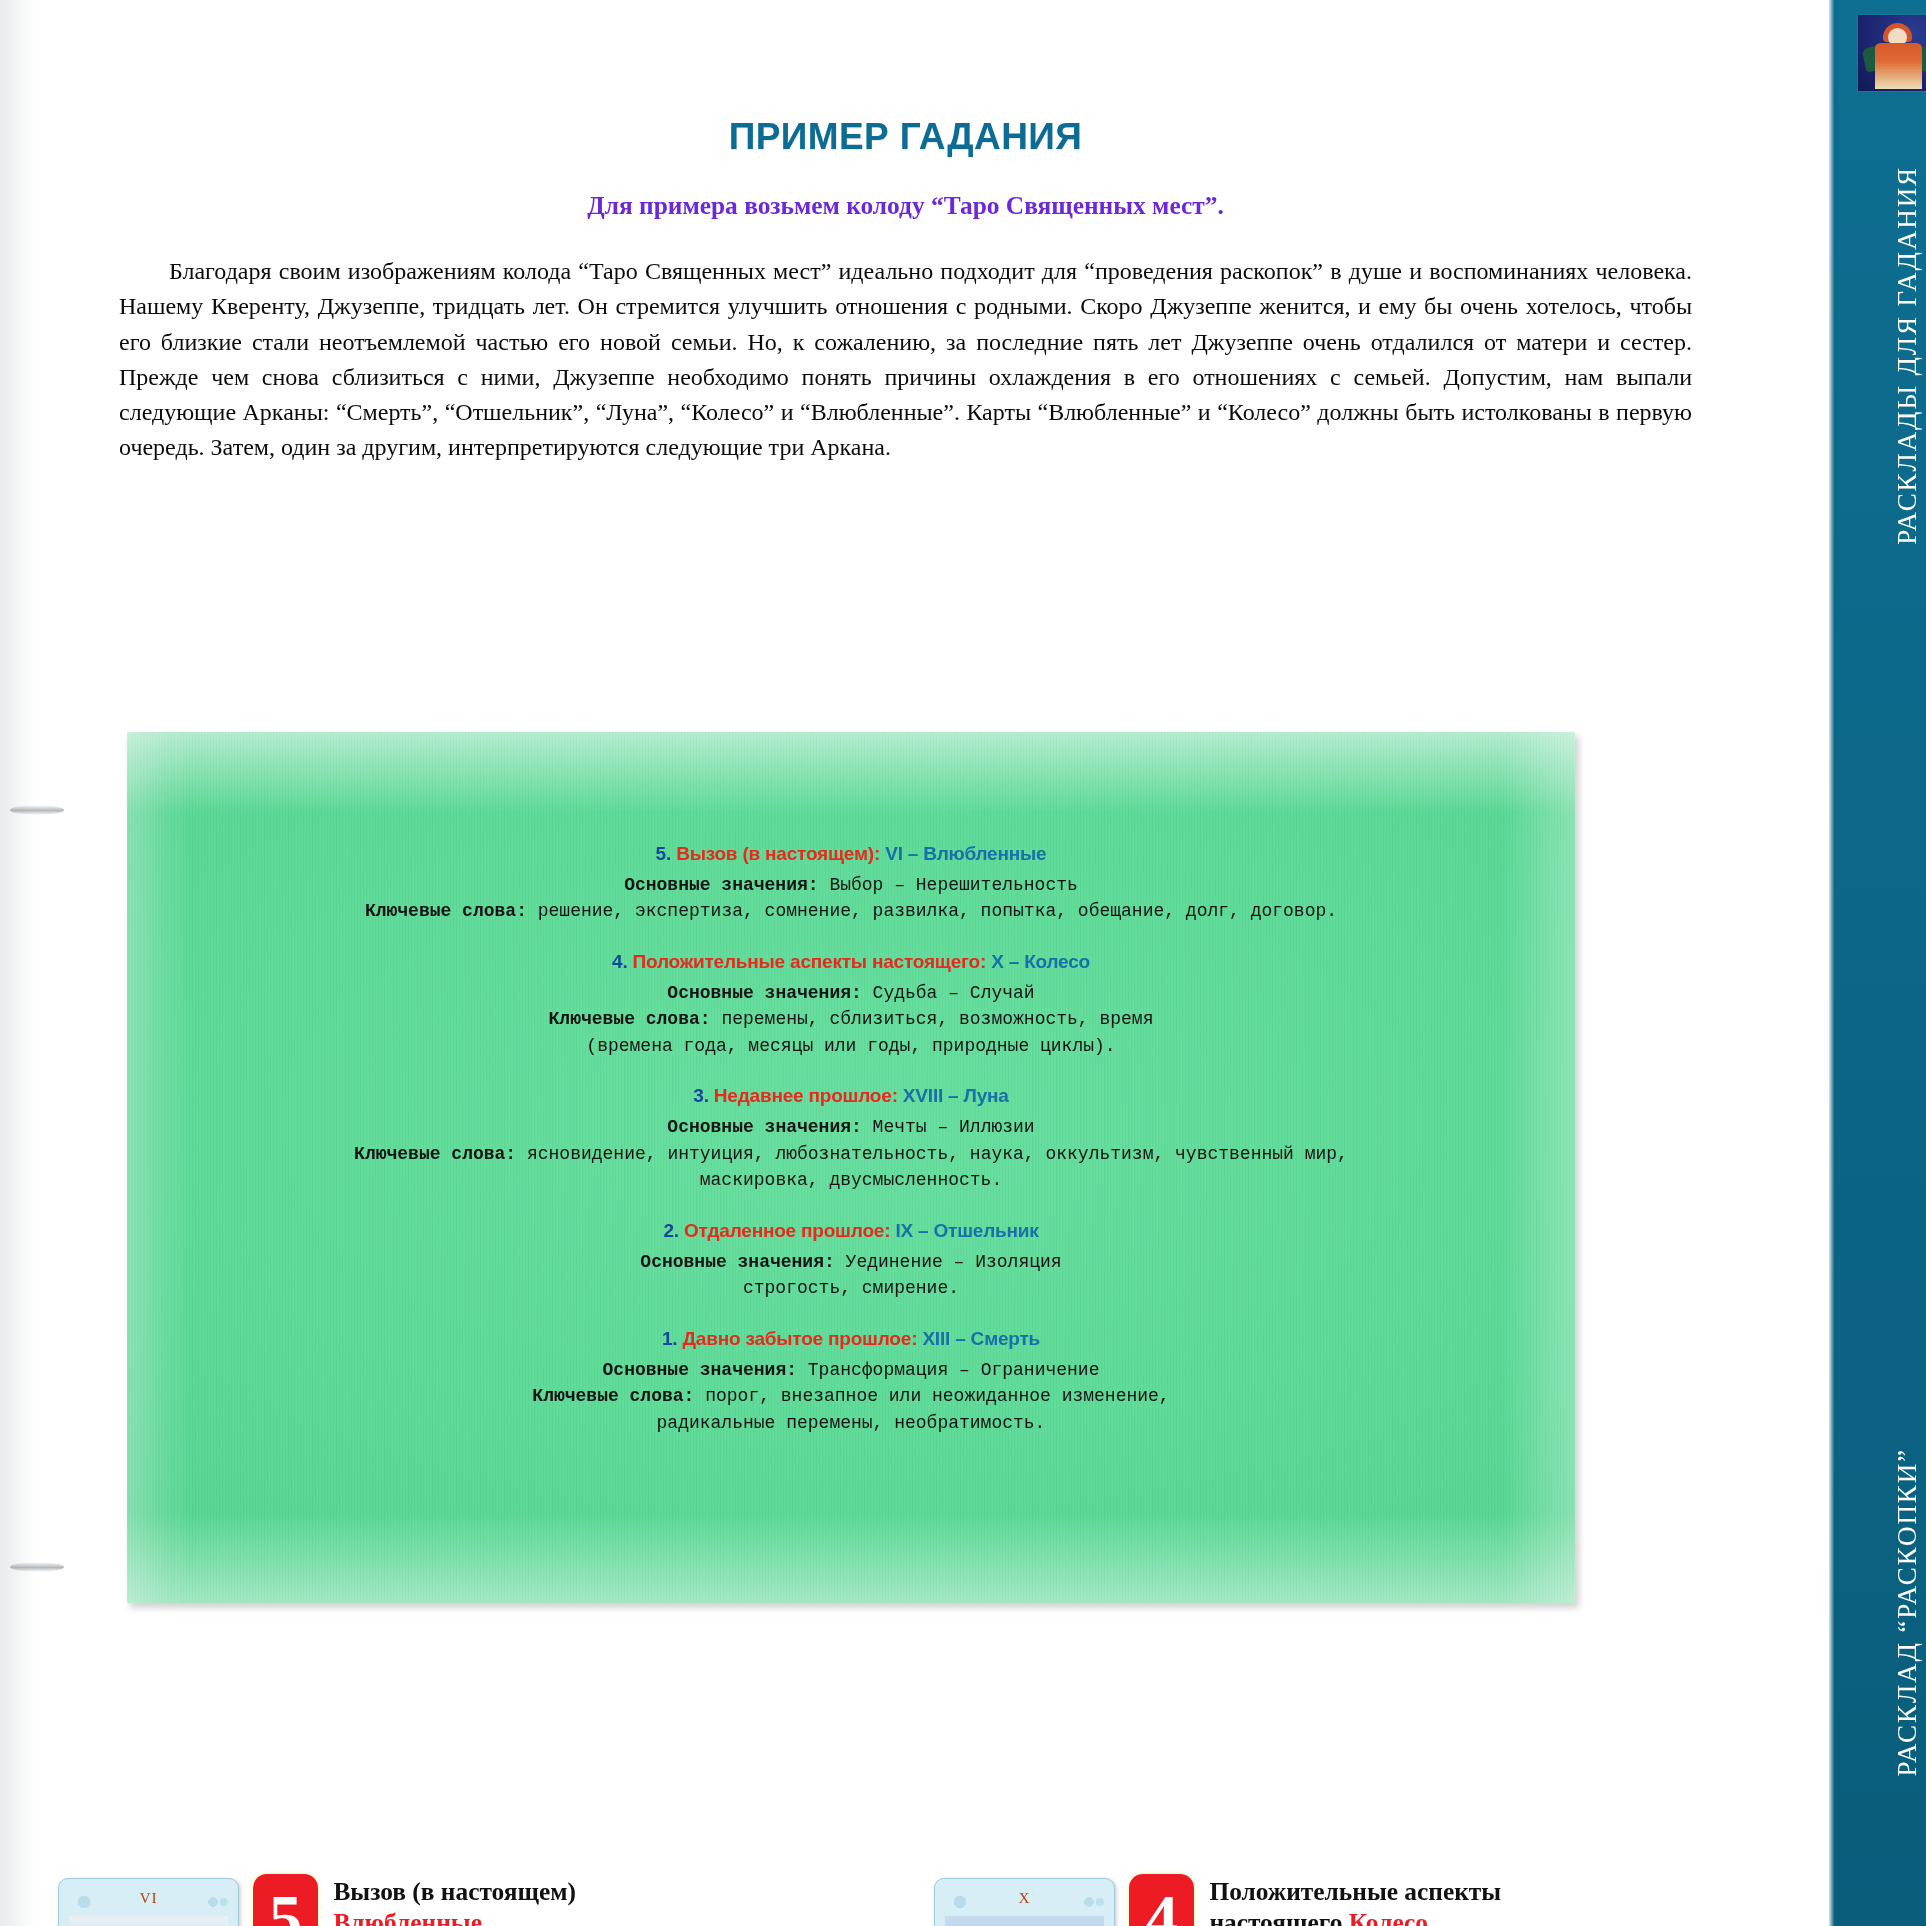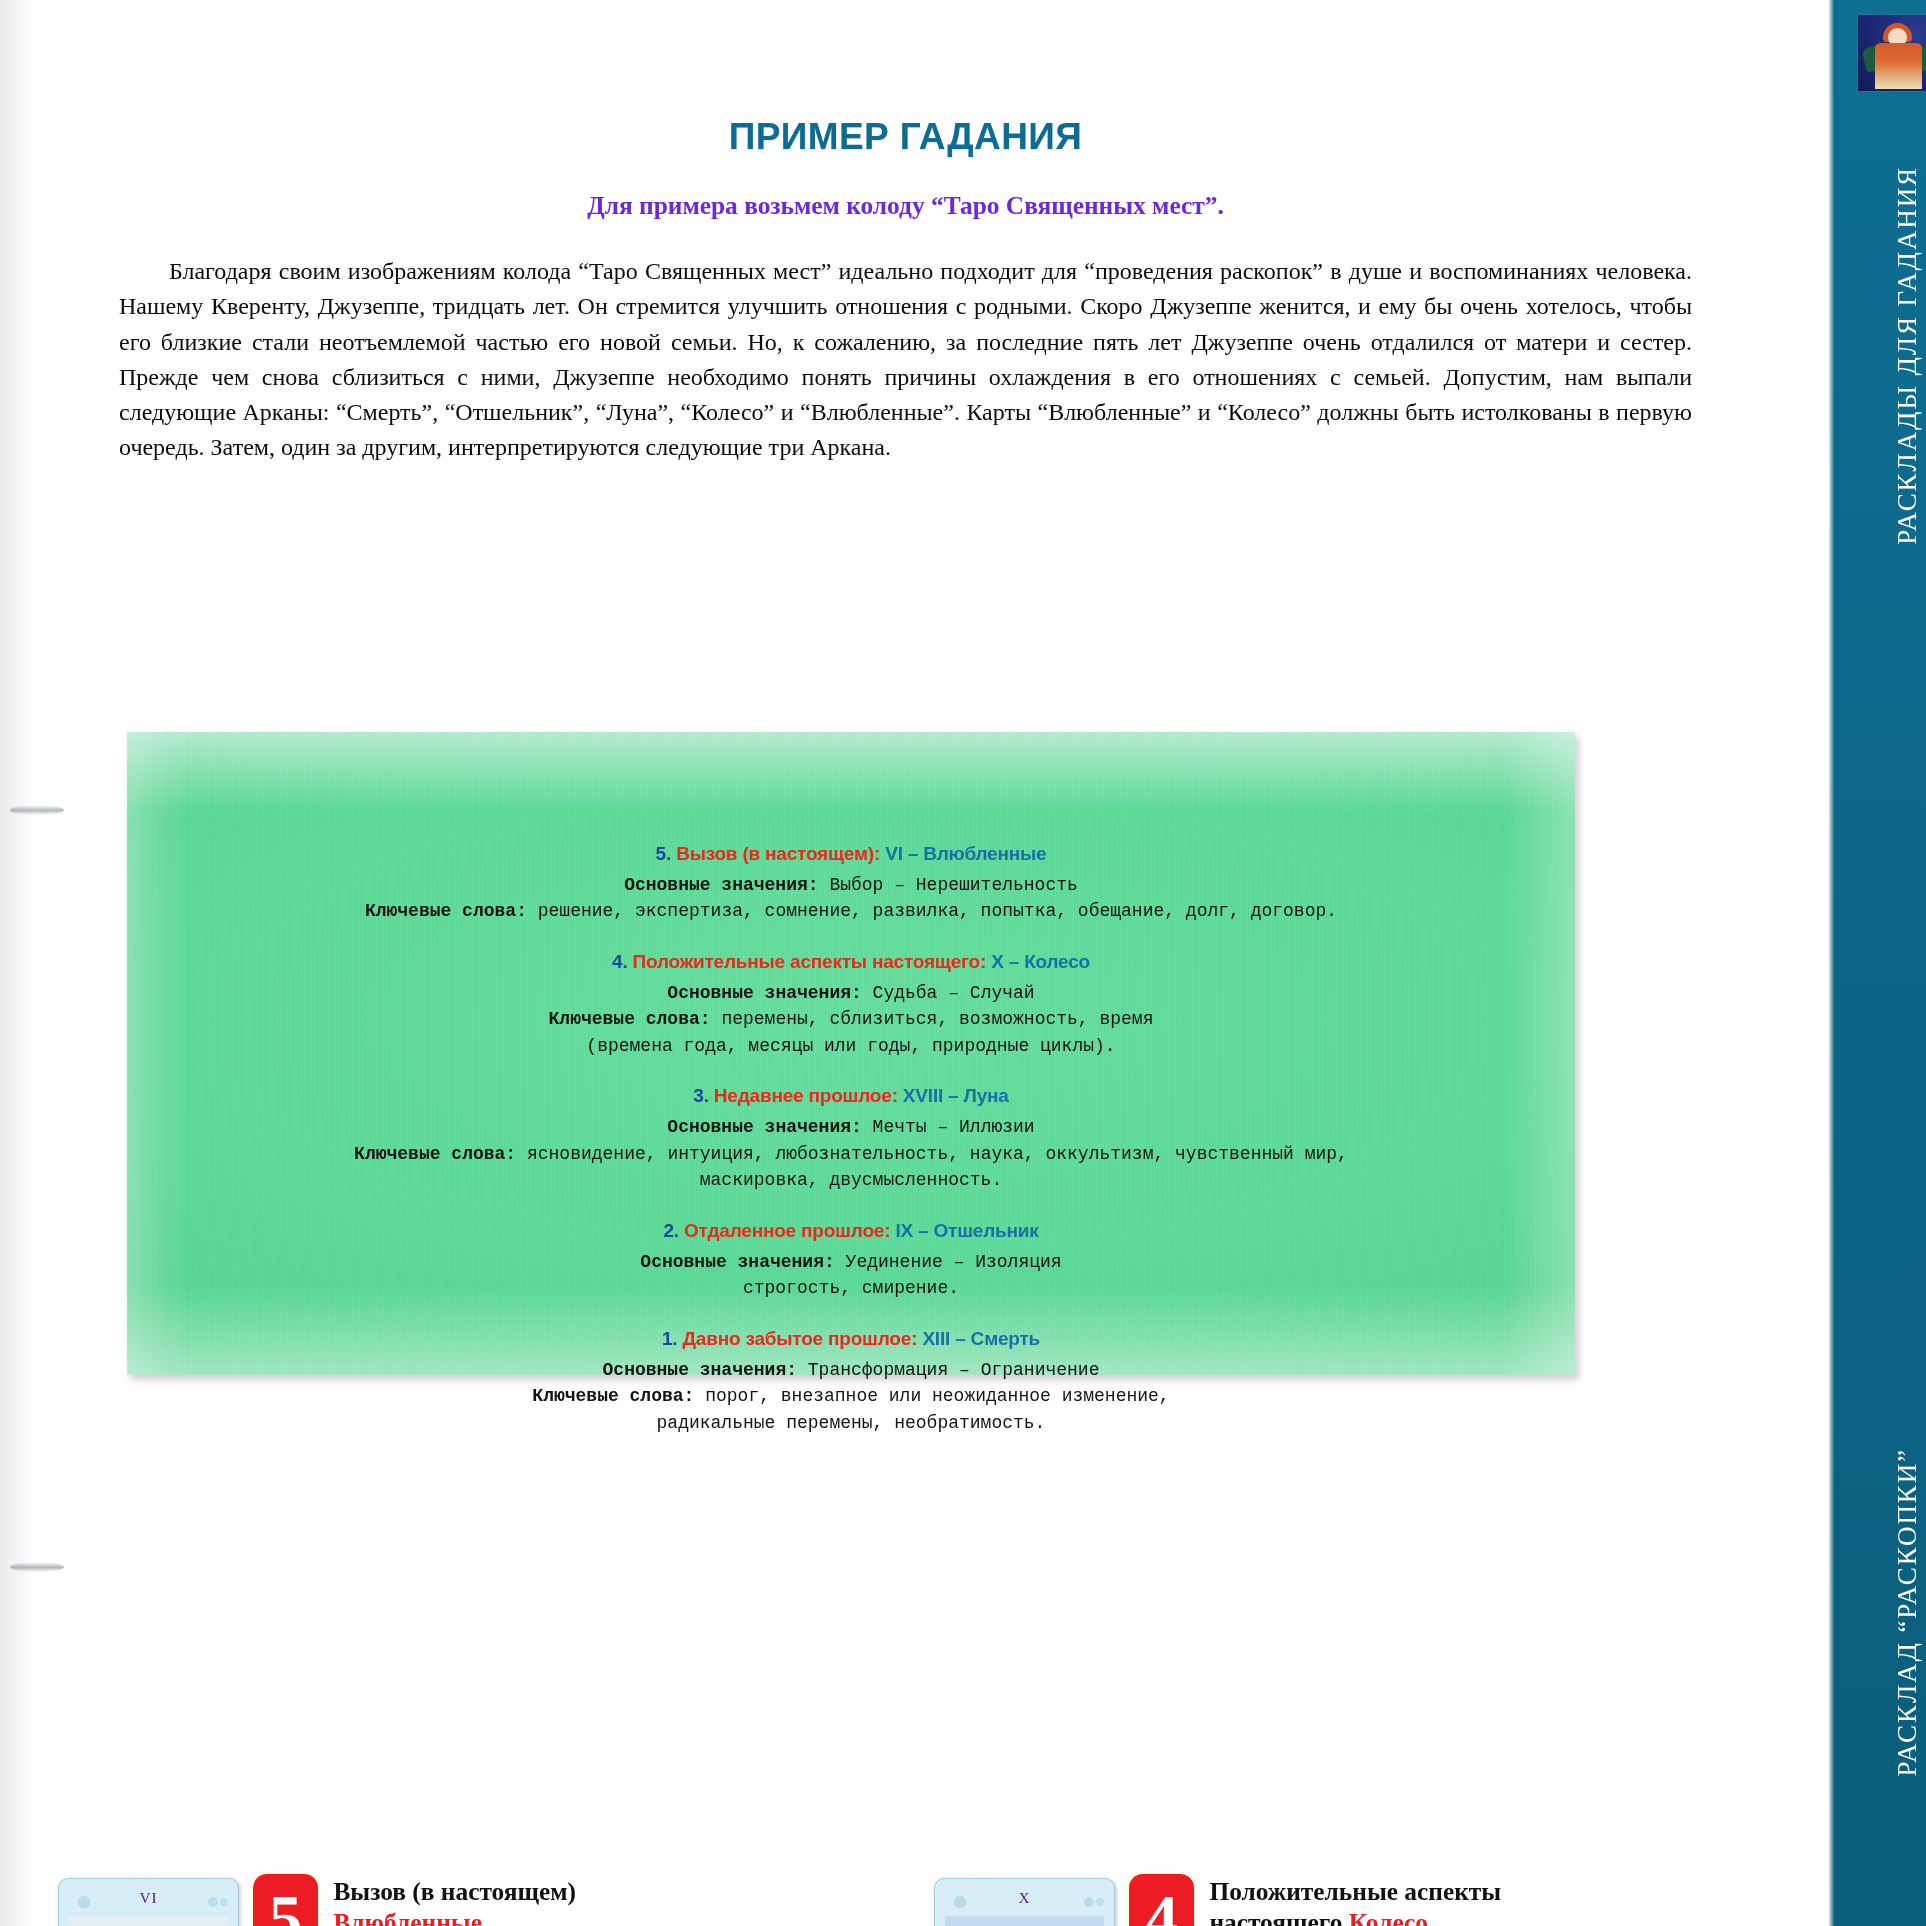--- a/index.html
+++ b/index.html
@@ -162,21 +162,21 @@
     line-height: 1.47;
     color: #0b0b0b;
   }
 
   
   .greenbox {
     position: absolute;
     left: 127px;
     top: 732px;
     width: 1448px;
-    height: 643px;
+    height: 871px;
     border-radius: 1.5px;
     background:
       linear-gradient(to bottom, rgba(255,255,255,0.55) 0px, rgba(255,255,255,0.0) 81px),
       linear-gradient(to bottom, rgba(255,255,255,0.0) calc(100% - 89px), rgba(255,255,255,0.45) 100%),
       linear-gradient(to right, rgba(255,255,255,0.30) 0px, rgba(255,255,255,0.0) 62px),
       linear-gradient(to left, rgba(255,255,255,0.30) 0px, rgba(255,255,255,0.0) 73px),
       radial-gradient(ellipse 120% 95% at 50% 45%, #63dd9c 0%, #57d894 45%, #4fd28c 75%, #49c985 100%);
     box-shadow: 3.9px 4.6px 7px rgba(0,0,0,0.18);
   }
   
@@ -262,21 +262,21 @@
     background:
       radial-gradient(circle 6.5px at 14%, rgba(160,205,225,0.55) 0 6.2px, rgba(0,0,0,0) 6.5px),
       radial-gradient(circle 5px at 86%, rgba(160,205,225,0.55) 0 4.6px, rgba(0,0,0,0) 5px),
       radial-gradient(circle 4.2px at 92%, rgba(160,205,225,0.45) 0 3.9px, rgba(0,0,0,0) 4.2px);
   }
   .tc-ornament.top { top: 1.5px; }
   .tc-numeral {
     position: absolute;
     left: 0; right: 0;
     text-align: center;
-    color: #4c1d95;
+    color: #c2410c;
     font-family: "Liberation Serif", serif;
     font-size: 15.4px;
     letter-spacing: 0.8px;
   }
   .tc-numeral.top { top: 10px; }
   .tc-art {
     position: absolute;
     left: 10px; right: 10px;
     top: 37px; bottom: 37px;
     overflow: hidden;

